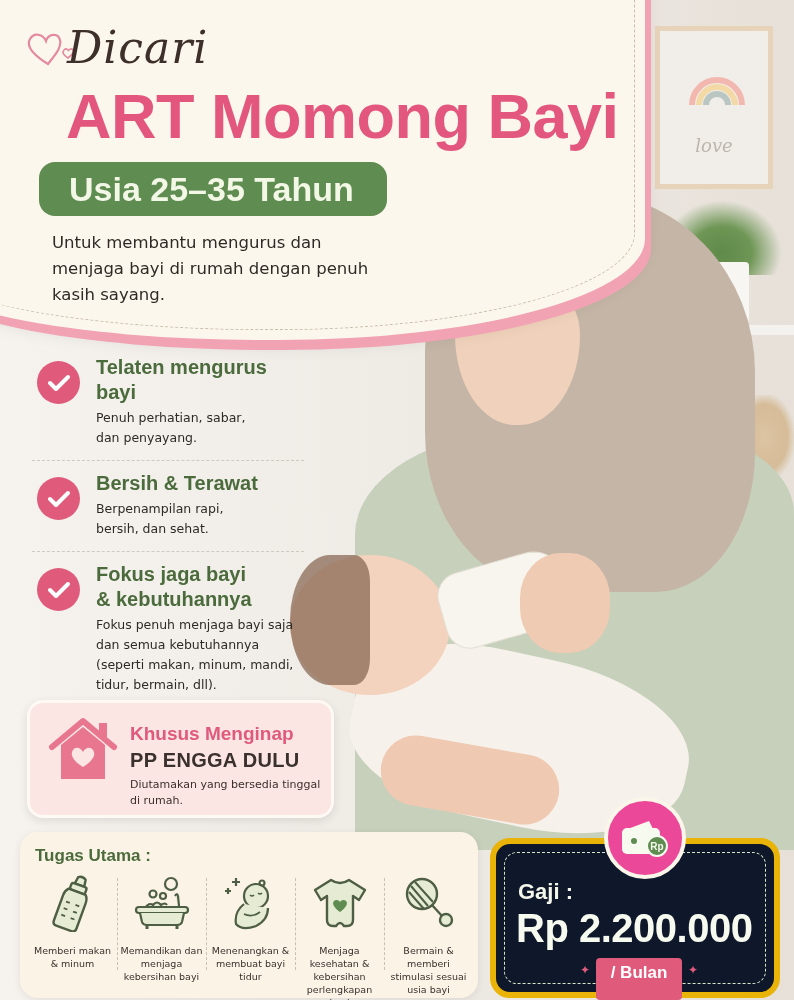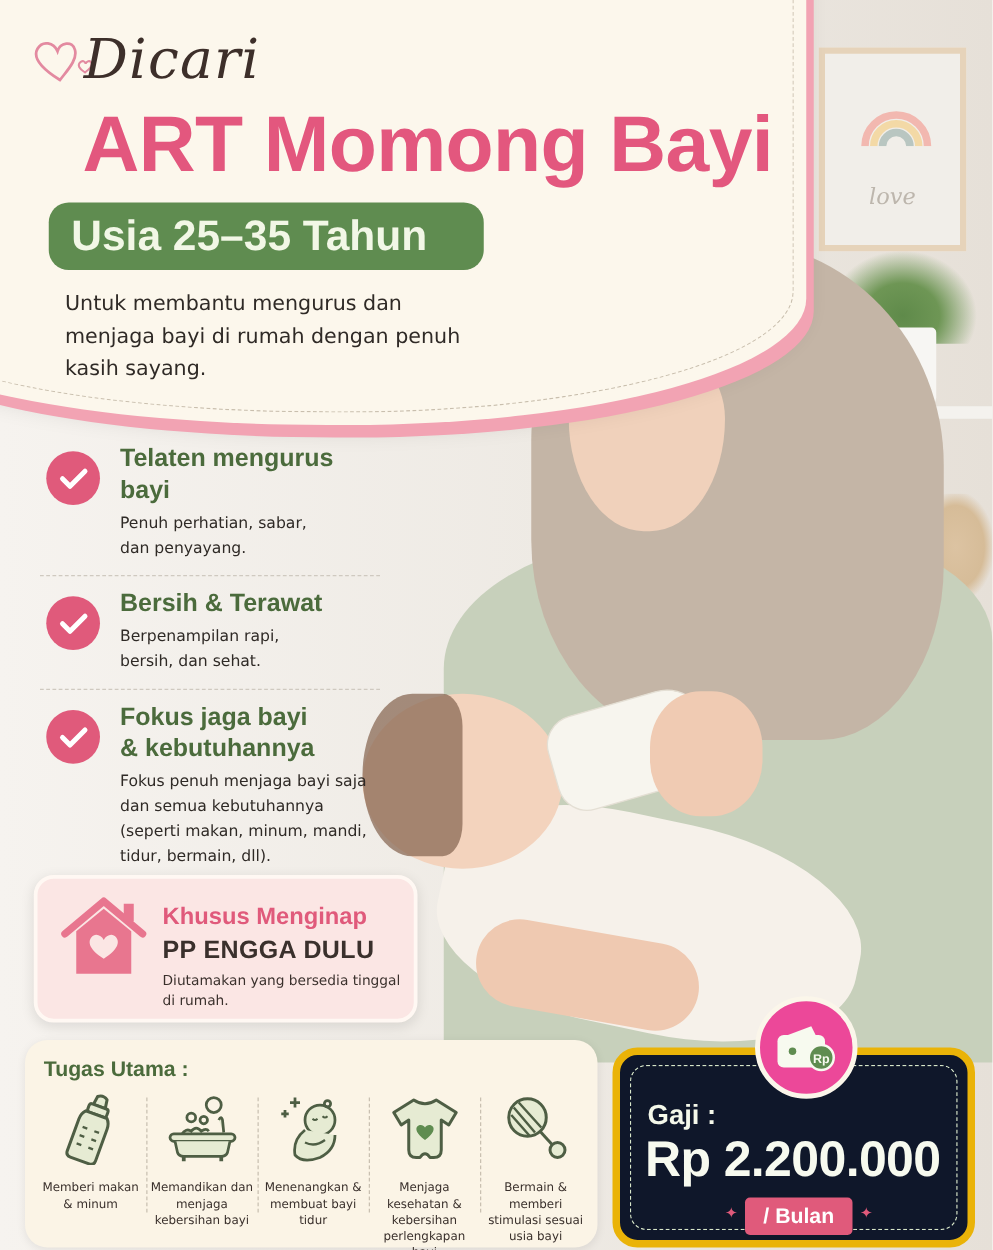--- a/index.html
+++ b/index.html
@@ -6,21 +6,21 @@
   html, body { width: 794px; height: 1000px; overflow: hidden; }
   body {
     position: relative;
     font-family: "Liberation Sans", "DejaVu Sans", sans-serif;
     background: linear-gradient(180deg, #f1ede8 0%, #ece6df 40%, #efeae4 100%);
   }
   
   .bg-scene { position: absolute; inset: 0; overflow: hidden; }
   .wall { position: absolute; inset: 0; background: linear-gradient(90deg, #f6f3ef 0%, #eeeae4 55%, #e6e0d8 100%); }
   .frame {
-    position: absolute; left: 655px; top: 38px; width: 118px; height: 163px;
+    position: absolute; left: 655px; top: 26px; width: 118px; height: 163px;
     border: 5px solid #e6d3ba; background: #f1eee9;
   }
   .rainbow { position: absolute; left: 28px; top: 44px; width: 58px; height: 30px; }
   .frame-text { position: absolute; left: 0; right: 0; top: 104px; text-align: center;
     font-family: "DejaVu Serif", serif; font-style: italic; color: #bdb6ad; font-size: 18px; }
   .shelf { position: absolute; left: 695px; top: 325px; width: 99px; height: 10px; background: #f4f2ee; }
   .shelf-post { position: absolute; left: 722px; top: 335px; width: 14px; height: 200px; background: #f6f4f1; }
   .pot { position: absolute; left: 693px; top: 262px; width: 56px; height: 64px; background: #f7f6f3; border-radius: 4px 4px 8px 8px; }
   .plant { position: absolute; left: 662px; top: 200px; width: 120px; height: 75px;
     background: radial-gradient(ellipse at 50% 70%, #5f8a4a 0%, #6e9655 35%, rgba(110,150,85,0) 70%); }
@@ -76,21 +76,21 @@
   .heart-doodle { position: absolute; left: 24px; top: 30px; width: 56px; height: 40px; }
   .title-main {
     position: absolute; left: 38px; top: 80px;
     font-family: "Liberation Sans", sans-serif; font-weight: 700; font-size: 63px;
     color: #e3577e; letter-spacing: -0.5px; white-space: nowrap; margin-left: 28px;
   }
   .age-badge {
     position: absolute; left: 39px; top: 162px; width: 348px; height: 54px;
     background: #5f8c50; border-radius: 16px;
     color: #f2f7e6; font-weight: 700; font-size: 34px; line-height: 54px;
-    padding-left: 18px; white-space: nowrap;
+    padding-left: 30px; white-space: nowrap;
   }
   .header-desc {
     position: absolute; left: 52px; top: 230px; width: 330px;
     font-family: "DejaVu Sans", sans-serif; font-size: 16.5px; line-height: 26px; color: #2f2a26;
   }
 
   
   .req-list { position: absolute; left: 32px; top: 355px; width: 272px; }
   .req-item { position: relative; padding-left: 64px; padding-bottom: 12px; margin-bottom: 10px;
     border-bottom: 1.5px dashed #cfc9c0; }
@@ -137,21 +137,21 @@
     content: ""; position: absolute; inset: 8px; border: 1.5px dashed #d7e6c9; border-radius: 13px;
   }
   .wallet-badge {
     position: absolute; left: 604px; top: 797px; width: 82px; height: 82px; border-radius: 50%;
     background: #ec4899; border: 4px solid #fbf6ea; z-index: 3;
     display: flex; align-items: center; justify-content: center;
   }
   .salary-label { position: absolute; left: 22px; top: 35px; font-weight: 700; font-size: 22px; color: #f4f8ea; }
   .salary-amount { position: absolute; left: 20px; top: 62px; font-weight: 700; font-size: 40px; color: #f7faef; white-space: nowrap; letter-spacing: -.5px; }
   .per-month {
-    position: absolute; left: 100px; top: 114px; width: 86px; height: 30px;
+    position: absolute; left: 100px; top: 114px; width: 86px; height: 42px;
     background: #e05a7b; border-radius: 4px; color: #fff; font-weight: 700; font-size: 17px;
     line-height: 30px; text-align: center; z-index: 2;
   }
   .spark { position: absolute; top: 119px; color: #e05a7b; font-size: 12px; z-index: 2; }
 </style>
 </head>
 <body>
 
 <div class="bg-scene">
   <div class="wall"></div>

